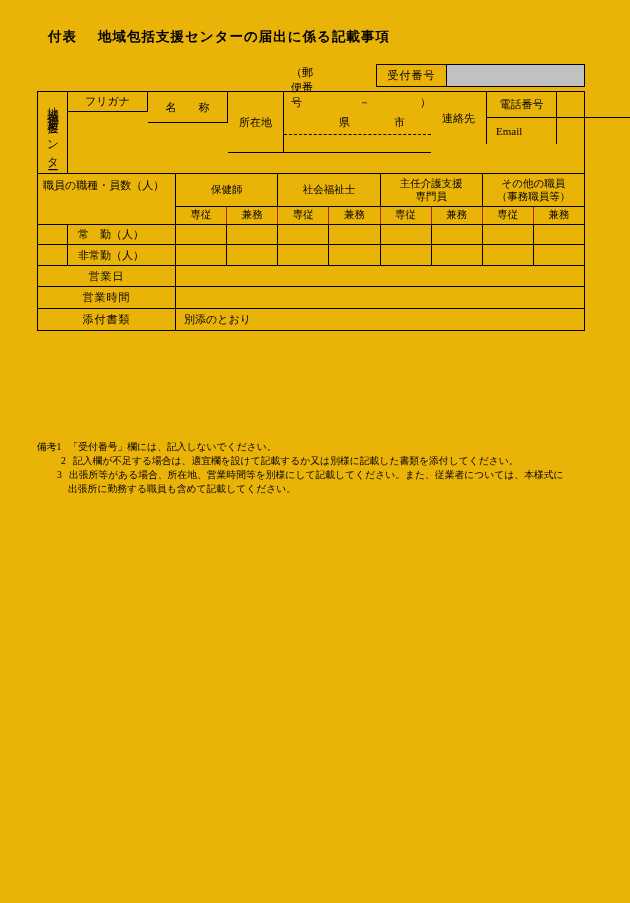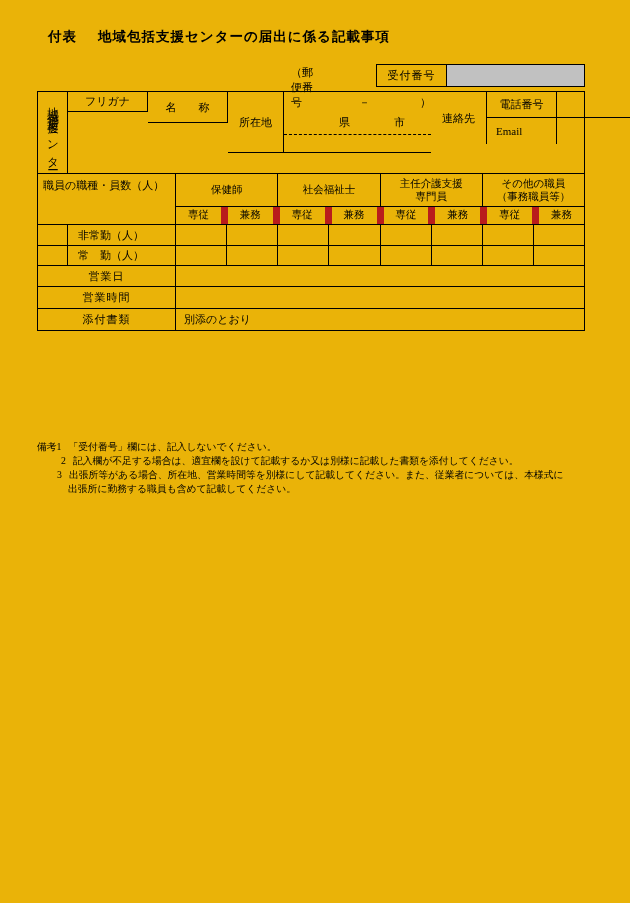--- a/index.html
+++ b/index.html
@@ -54,21 +54,21 @@
   .left-pad { padding-left:9px; }
 
   
   .staff-head { display:flex; border-bottom:1px solid #000; height:51px; }
   .staff-head-label { width:138px; border-right:1px solid #000; font-size:11px; padding:4px 0 0 5px; }
   .staff-head-right { flex:1; display:flex; flex-direction:column; }
   .group-row { height:33px; display:flex; border-bottom:1px solid #000; }
   .group-cell { flex:1; border-right:1px solid #000; display:flex; flex-direction:column; align-items:center; justify-content:center; font-size:10.5px; line-height:1.25; text-align:center; }
   .group-cell:last-child { border-right:none; }
   .sub-row { height:18px; display:flex; }
-  .sub-cell { flex:1; border-right:7px solid #b91c1c; display:flex; align-items:center; justify-content:center; font-size:10.5px; }
+  .sub-cell { flex:1; border-right:1px solid #b91c1c; display:flex; align-items:center; justify-content:center; font-size:10.5px; }
   .sub-cell:last-child { border-right:none; }
 
   .data-row { display:flex; border-bottom:1px solid #000; }
   .dr1 { height:20px; } .dr2 { height:21px; }
   .narrow { width:30px; border-right:1px solid #000; }
   .staff-row-label { width:108px; border-right:1px solid #000; font-size:11px; display:flex; align-items:center; padding-left:10px; }
   .count-zone { flex:1; display:flex; }
   .count-cell { flex:1; border-right:1px solid #000; }
   .count-cell:last-child { border-right:none; }
 
@@ -174,50 +174,50 @@
           <div class="sub-cell">専従</div>
           <div class="sub-cell">兼務</div>
           <div class="sub-cell">専従</div>
           <div class="sub-cell">兼務</div>
           <div class="sub-cell">専従</div>
           <div class="sub-cell">兼務</div>
         </div>
       </div>
     </div>
 
+    <div class="data-row dr1">
+      <div class="narrow"></div>
+      <div class="staff-row-label">常　勤（人）</div>
+      <div class="count-zone">
+        <div class="count-cell"></div>
+        <div class="count-cell"></div>
+        <div class="count-cell"></div>
+        <div class="count-cell"></div>
+        <div class="count-cell"></div>
+        <div class="count-cell"></div>
+        <div class="count-cell"></div>
+        <div class="count-cell"></div>
+      </div>
+    </div>
+
     <div class="data-row dr2">
       <div class="narrow"></div>
       <div class="staff-row-label">非常勤（人）</div>
       <div class="count-zone">
         <div class="count-cell"></div>
         <div class="count-cell"></div>
         <div class="count-cell"></div>
         <div class="count-cell"></div>
         <div class="count-cell"></div>
         <div class="count-cell"></div>
         <div class="count-cell"></div>
         <div class="count-cell"></div>
       </div>
     </div>
 
-    <div class="data-row dr1">
-      <div class="narrow"></div>
-      <div class="staff-row-label">常　勤（人）</div>
-      <div class="count-zone">
-        <div class="count-cell"></div>
-        <div class="count-cell"></div>
-        <div class="count-cell"></div>
-        <div class="count-cell"></div>
-        <div class="count-cell"></div>
-        <div class="count-cell"></div>
-        <div class="count-cell"></div>
-        <div class="count-cell"></div>
-      </div>
-    </div>
-
     <div class="wide-row h21">
       <div class="wide-label">営業日</div>
       <div class="wide-value"></div>
     </div>
 
     <div class="wide-row h22">
       <div class="wide-label">営業時間</div>
       <div class="wide-value"></div>
     </div>
 

